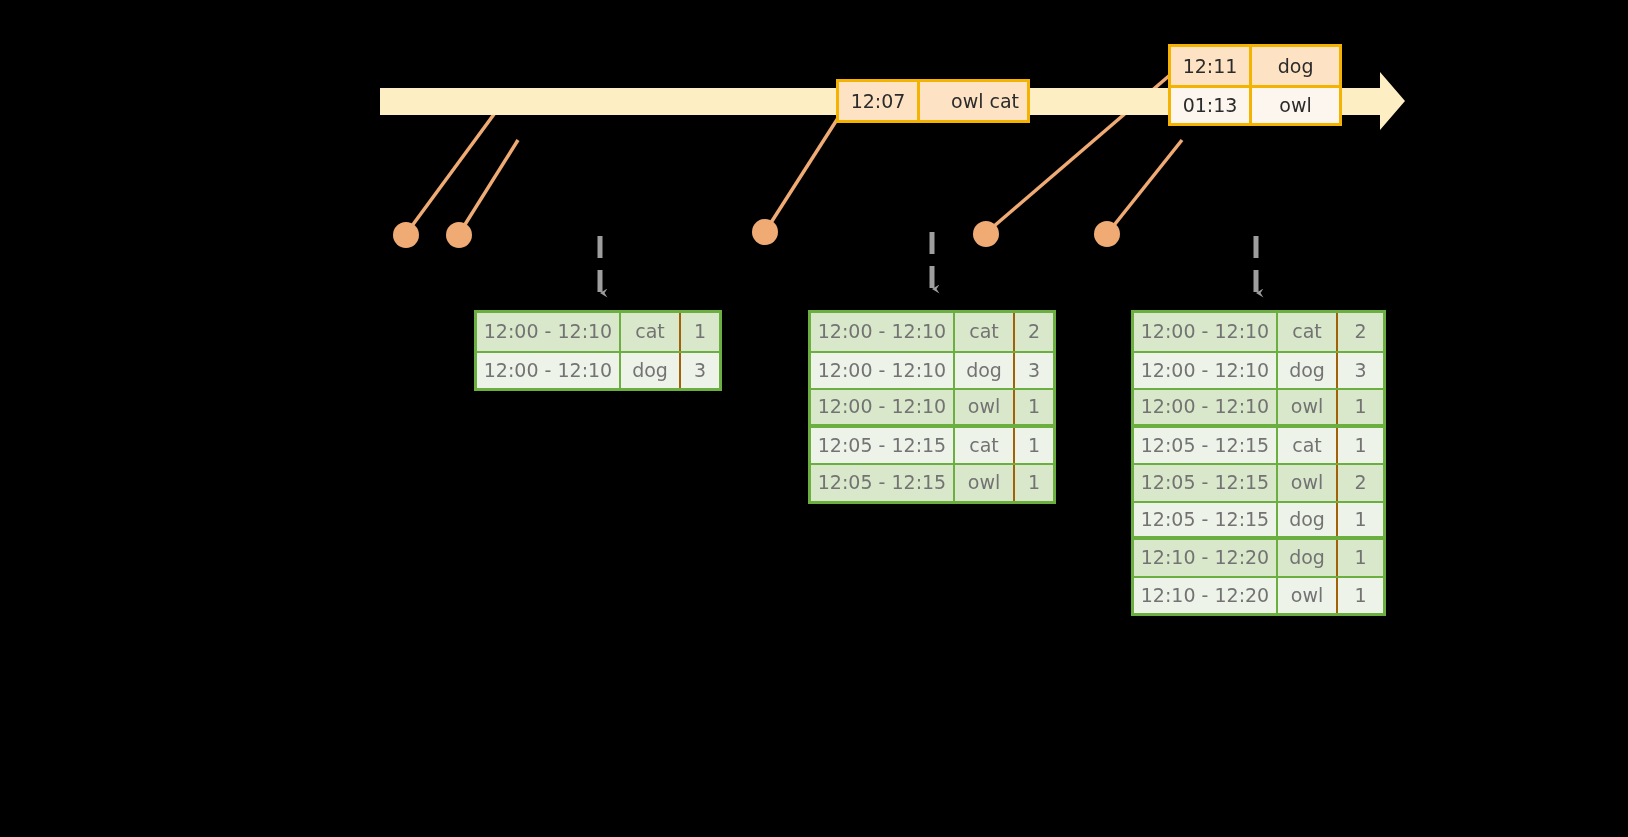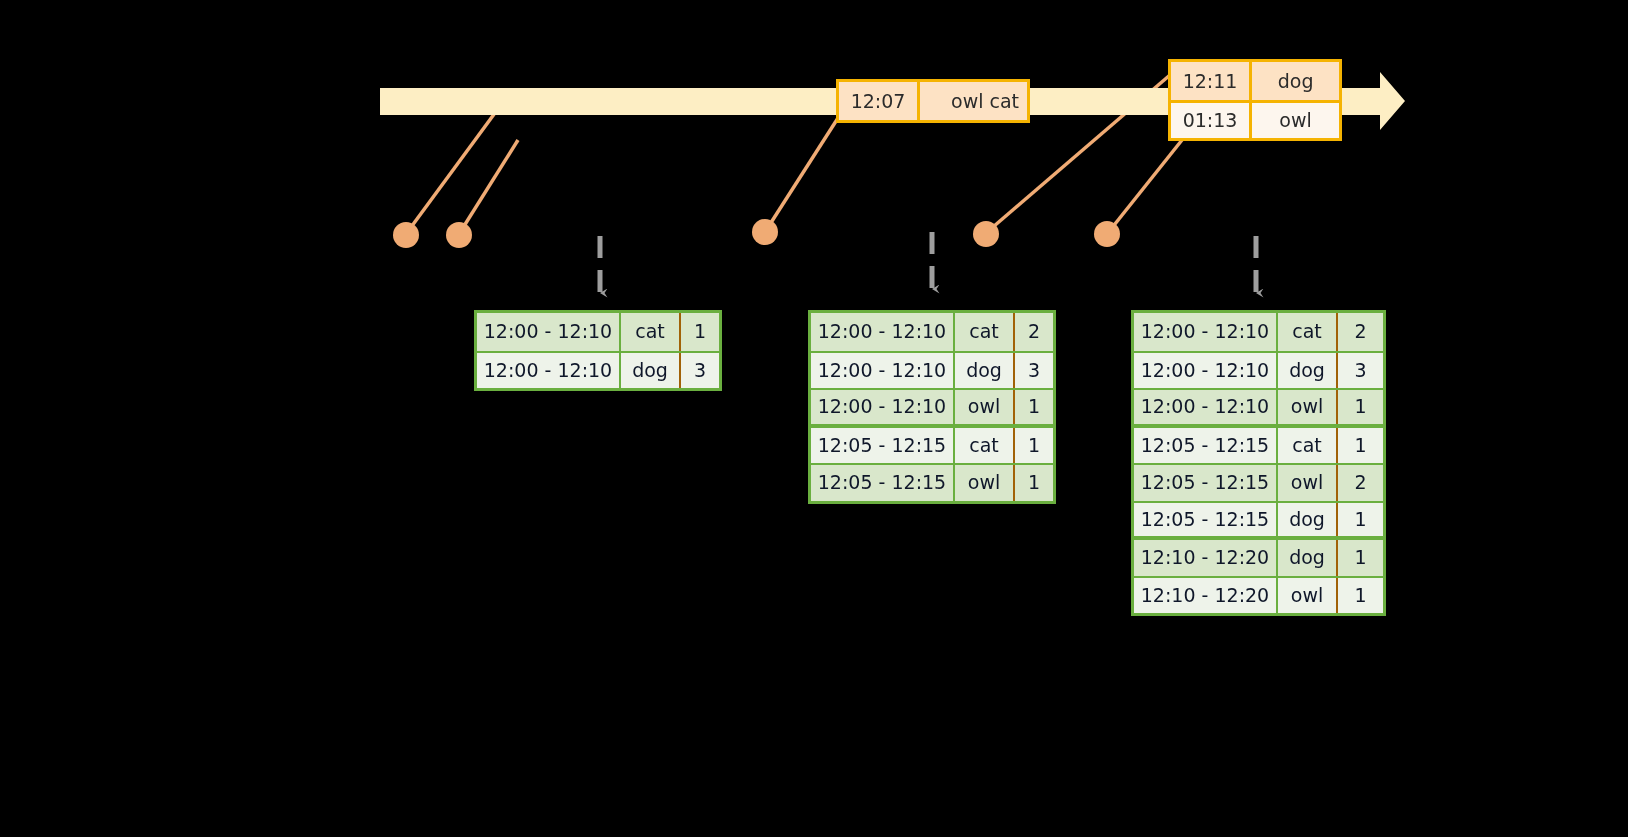--- a/index.html
+++ b/index.html
@@ -66,21 +66,21 @@
     white-space: nowrap;
   }
   .event-row .cell.time { width: 84px; border-right: 3px solid #f5b301; }
   .event-row .cell.payload { flex: 1 1 auto; }
 
   
   #evt-box-1 { left: 502px; top: 60px; width: 196px; }
   #evt-box-1 .cell.payload { width: 112px; }
   #evt-box-2 { left: 836px; top: 79px; width: 194px; }
   #evt-box-2 .cell.payload { width: 110px; padding-left: 23px; }
-  #evt-box-3 { left: 1168px; top: 59px; width: 174px; }
+  #evt-box-3 { left: 1168px; top: 44px; width: 174px; }
   #evt-box-3 .cell.payload { width: 90px; }
 
   
   .result-table {
     position: absolute;
     border: 3px solid #6aaf3f;
     box-sizing: border-box;
     background: #eaf2e3;
   }
   .res-row {
@@ -88,21 +88,21 @@
     height: 37.5px;
     box-sizing: border-box;
   }
   .res-row + .res-row { border-top: 2px solid #6aaf3f; }
   .res-row.group-end { border-bottom: 2px solid #6aaf3f; }
   .res-row .rcell {
     display: flex;
     align-items: center;
     justify-content: center;
     box-sizing: border-box;
-    color: #0f172a;
+    color: #737373;
     font-size: 19px;
     line-height: 1;
     white-space: nowrap;
     background: #eef3ea;
   }
   .res-row.alt .rcell { background: #d9e7cb; }
   .res-row .rcell.win  { border-right: 2px solid #6aaf3f; }
   .res-row .rcell.key  { border-right: 2px solid #a16207; }
 
   #res-table-1 { left: 474px; top: 310px; }

